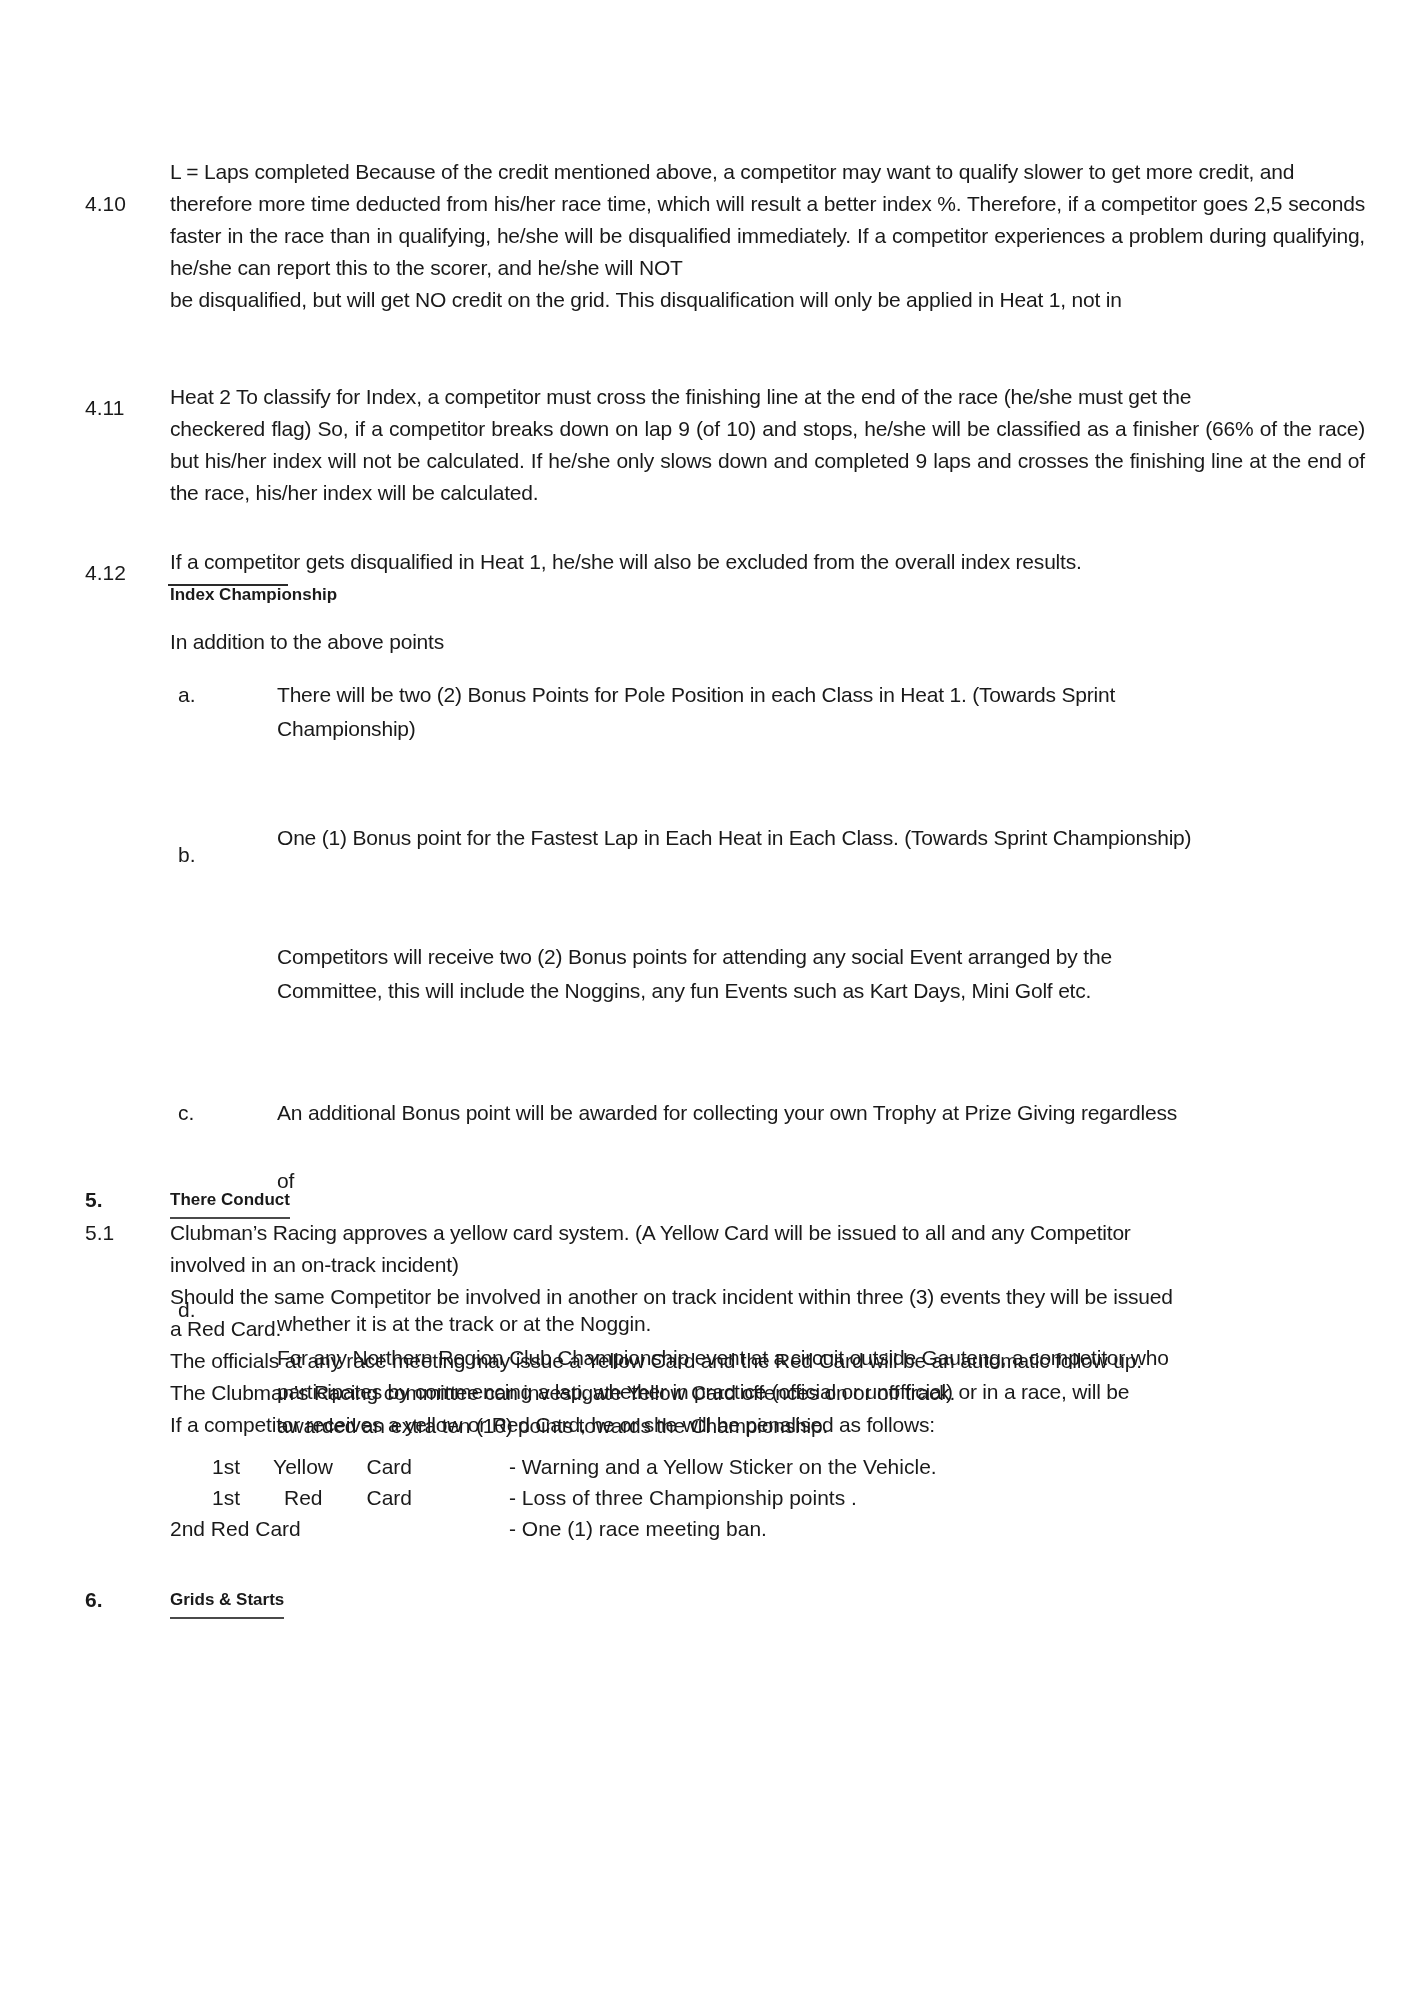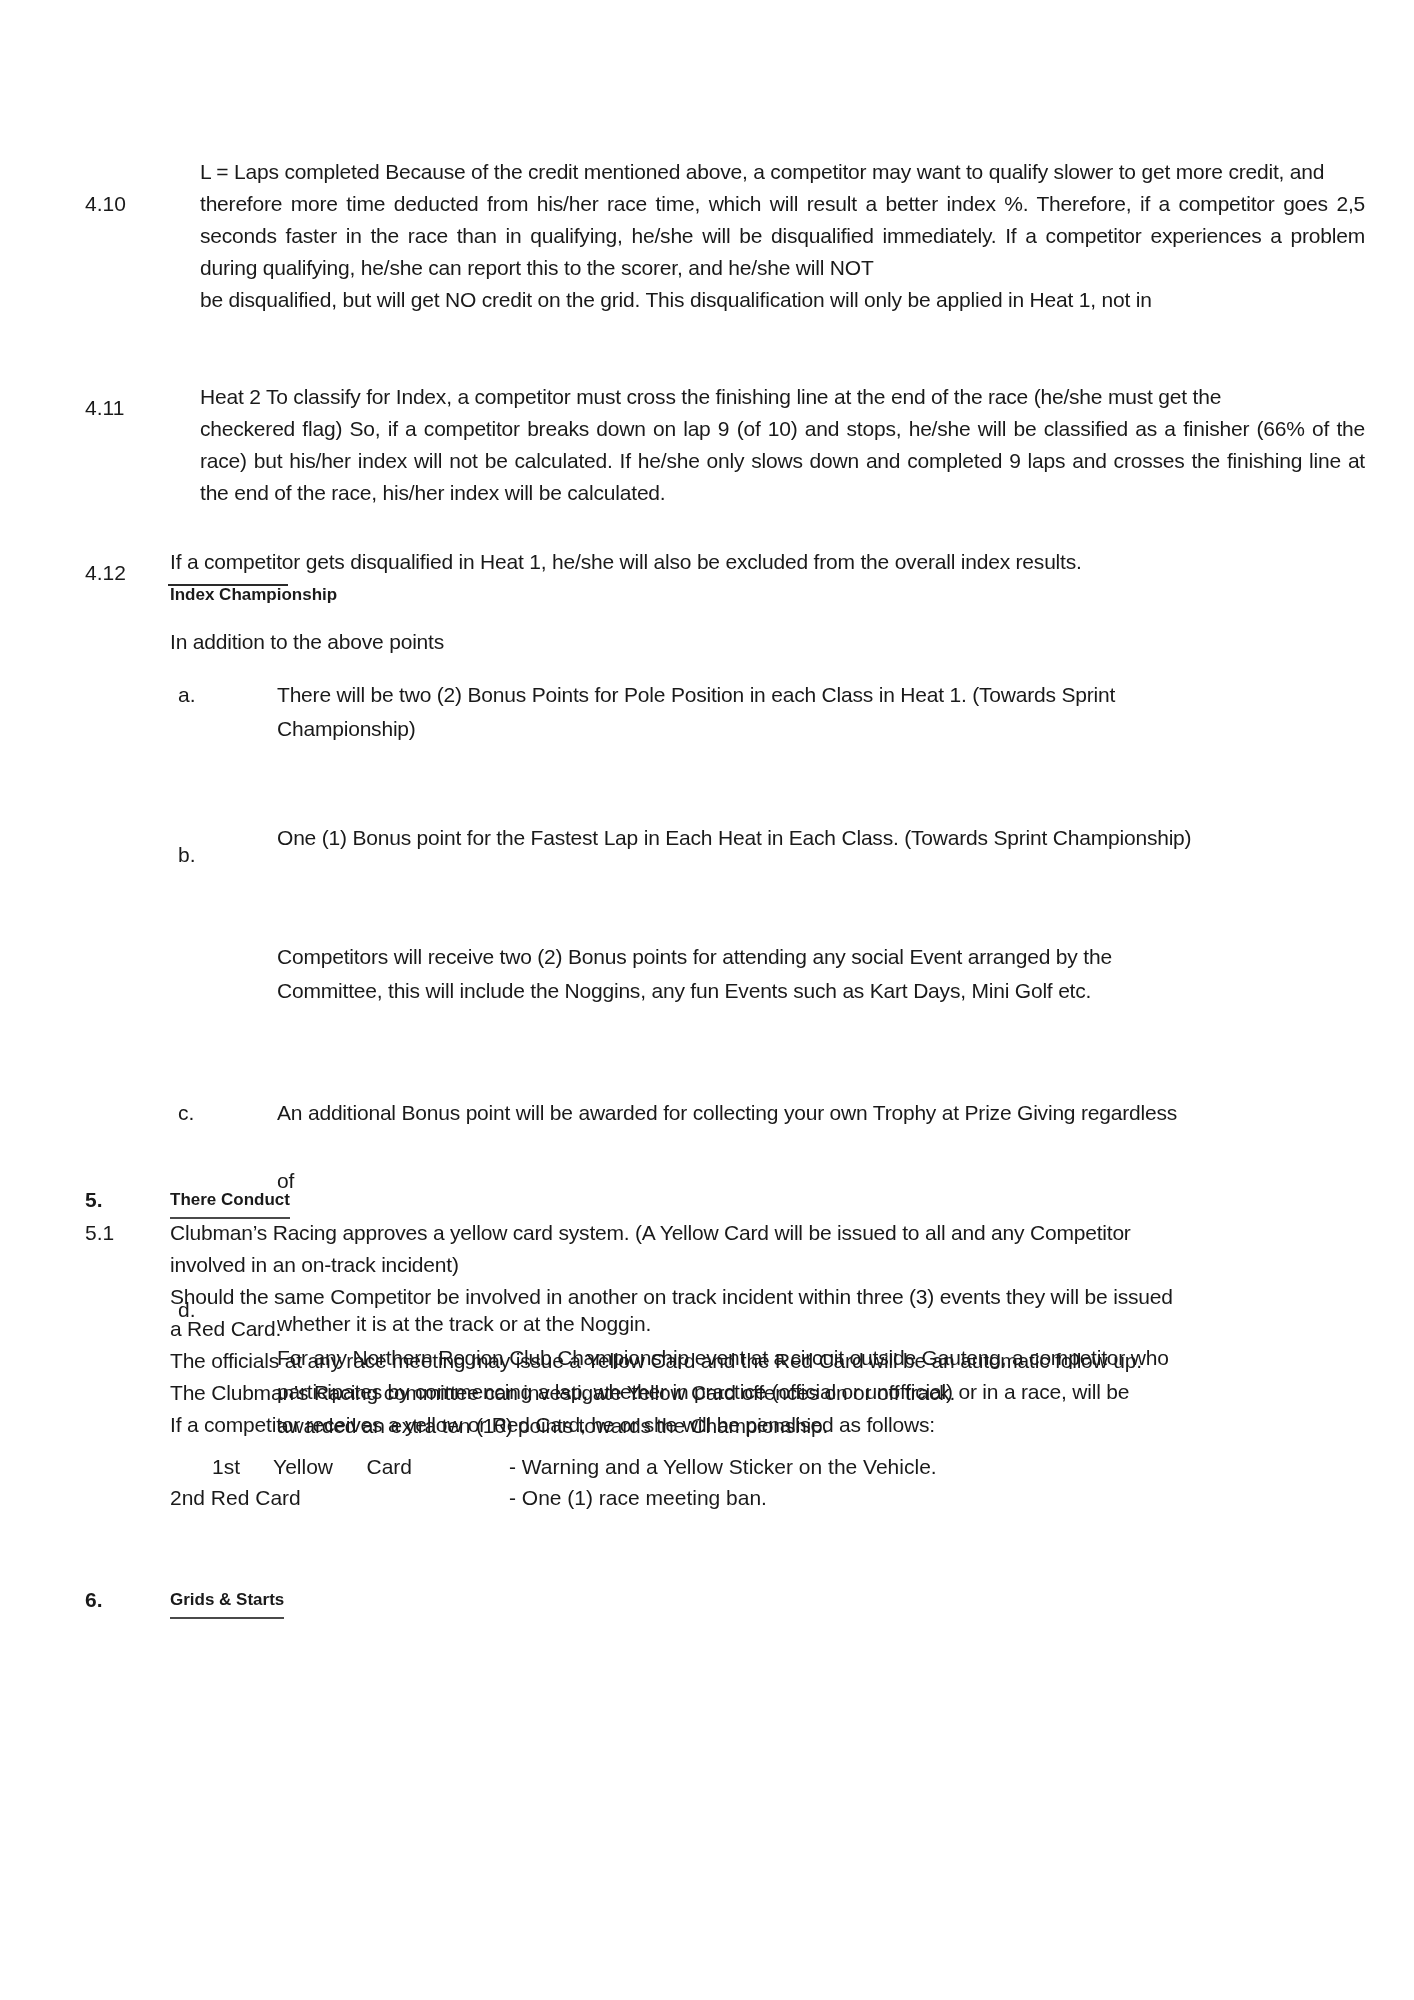--- a/index.html
+++ b/index.html
@@ -11,21 +11,21 @@
     color:#1a1a1a;
     overflow:hidden;
   }
   .content{position:absolute;left:170px;top:0;width:1195px;}
   .block{position:absolute;left:0;width:100%;}
   .para{
     font-size:21px;line-height:32px;
     letter-spacing:-0.2px;
     white-space:pre-line;
   }
-  .justified{text-align:justify;margin-left:30px;}
+  .justified{text-align:justify;}
   .num{
     position:absolute;left:-85px;width:78px;
     font-size:21px;line-height:32px;
     white-space:nowrap;
   }
   .num.bold{font-weight:bold;}
   .heading{
     font-size:17px;line-height:32px;font-weight:bold;white-space:nowrap;
   }
   .overline-wrap{position:relative;display:inline-block;}
@@ -130,20 +130,24 @@
 The Clubman’s Racing committee can investigate Yellow Card offences on or off track.
 If a competitor receives a yellow or Red Card, he or she will be penalised as follows:</div>
     </div>
 
     <div class="block penalty-table" style="top:1451px">
       <div class="penalty-row">
         <span class="penalty-label stretch">1st Yellow Card</span>
         <span class="penalty-text">- Warning and a Yellow Sticker on the Vehicle.</span>
       </div>
       <div class="penalty-row">
+        <span class="penalty-label stretch">1st Red Card</span>
+        <span class="penalty-text">- Loss of three Championship points .</span>
+      </div>
+      <div class="penalty-row">
         <span class="penalty-label">2nd Red Card</span>
         <span class="penalty-text">- One (1) race meeting ban.</span>
       </div>
     </div>
 
     <div class="block" style="top:1584px">
       <span class="num bold" style="top:0">6.</span>
       <span class="heading underlined">Grids &amp; Starts</span>
     </div>
 

